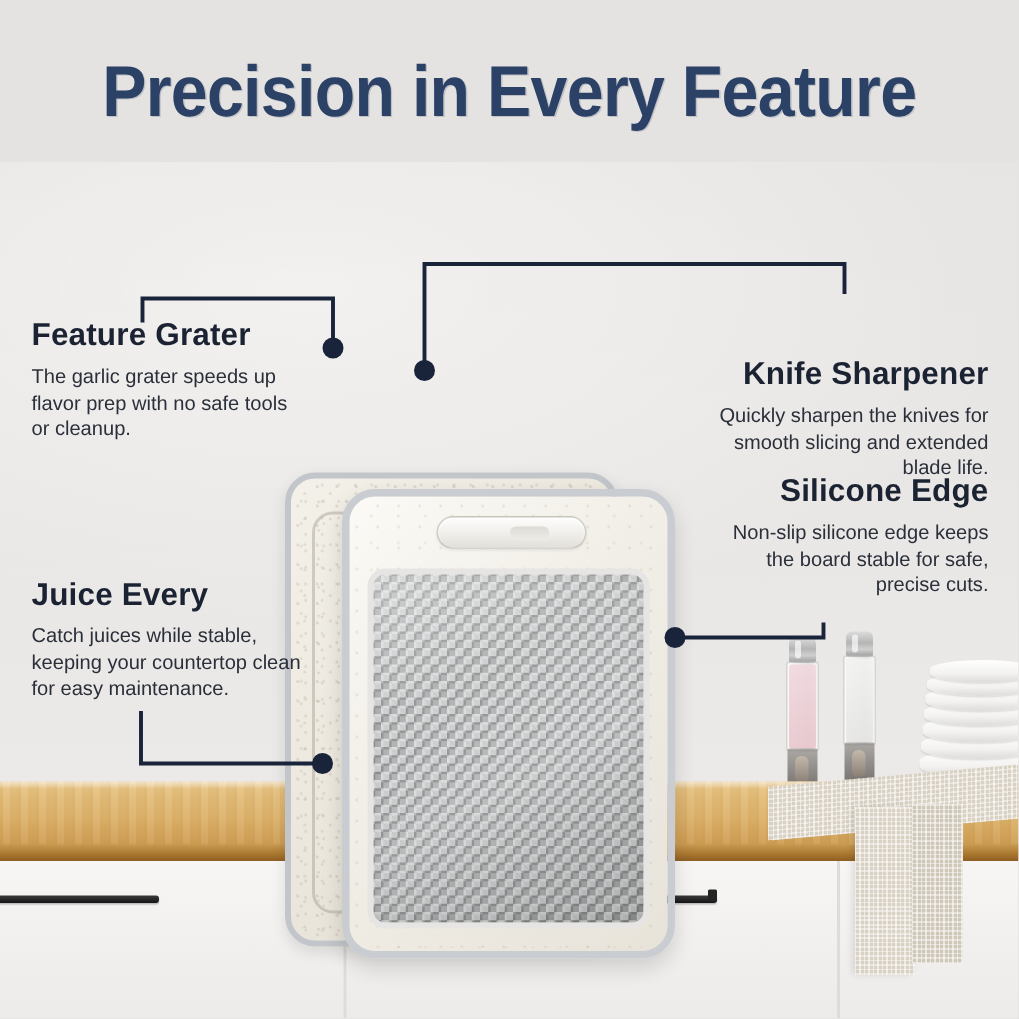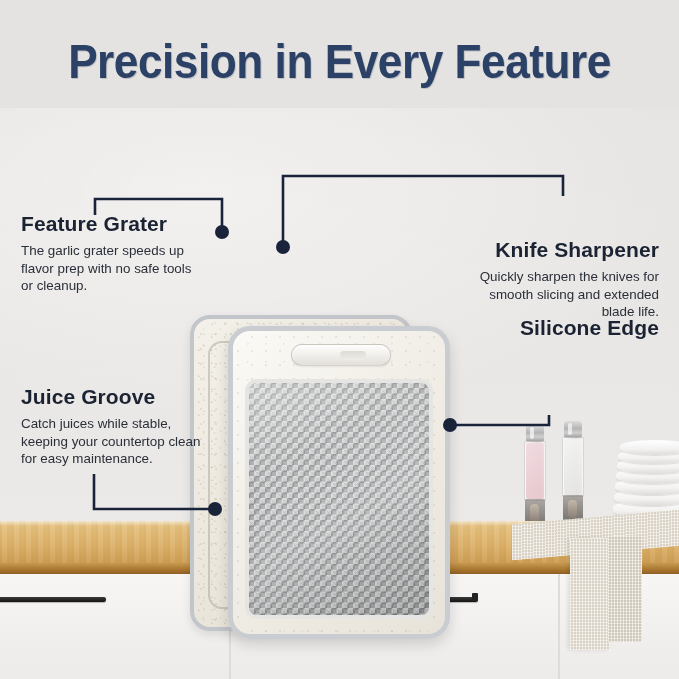--- a/index.html
+++ b/index.html
@@ -225,20 +225,21 @@
     <p class="co-desc">The garlic grater speeds up flavor prep with no safe tools or cleanup.</p>
   </div>
 
   <div class="callout right-al" style="left:455px;top:198px;width:204px;margin-top:40px;">
     <p class="co-title">Knife Sharpener</p>
     <p class="co-desc" style="padding-left:22px;">Quickly sharpen the knives for smooth slicing and extended blade life.</p>
   </div>
 
   <div class="callout right-al" style="left:455px;top:316px;width:204px;">
     <p class="co-title">Silicone Edge</p>
+    <p class="co-desc" style="padding-left:24px;">Non-slip silicone edge keeps the board stable for safe, precise cuts.</p>
   </div>
 
   <div class="callout left-al" style="left:21px;top:385px;width:190px;">
-    <p class="co-title">Juice Groove</p>
+    <p class="co-title">Juice Every</p>
     <p class="co-desc">Catch juices while stable, keeping your countertop clean for easy maintenance.</p>
   </div>
 
 </div>
 
 </body></html>

